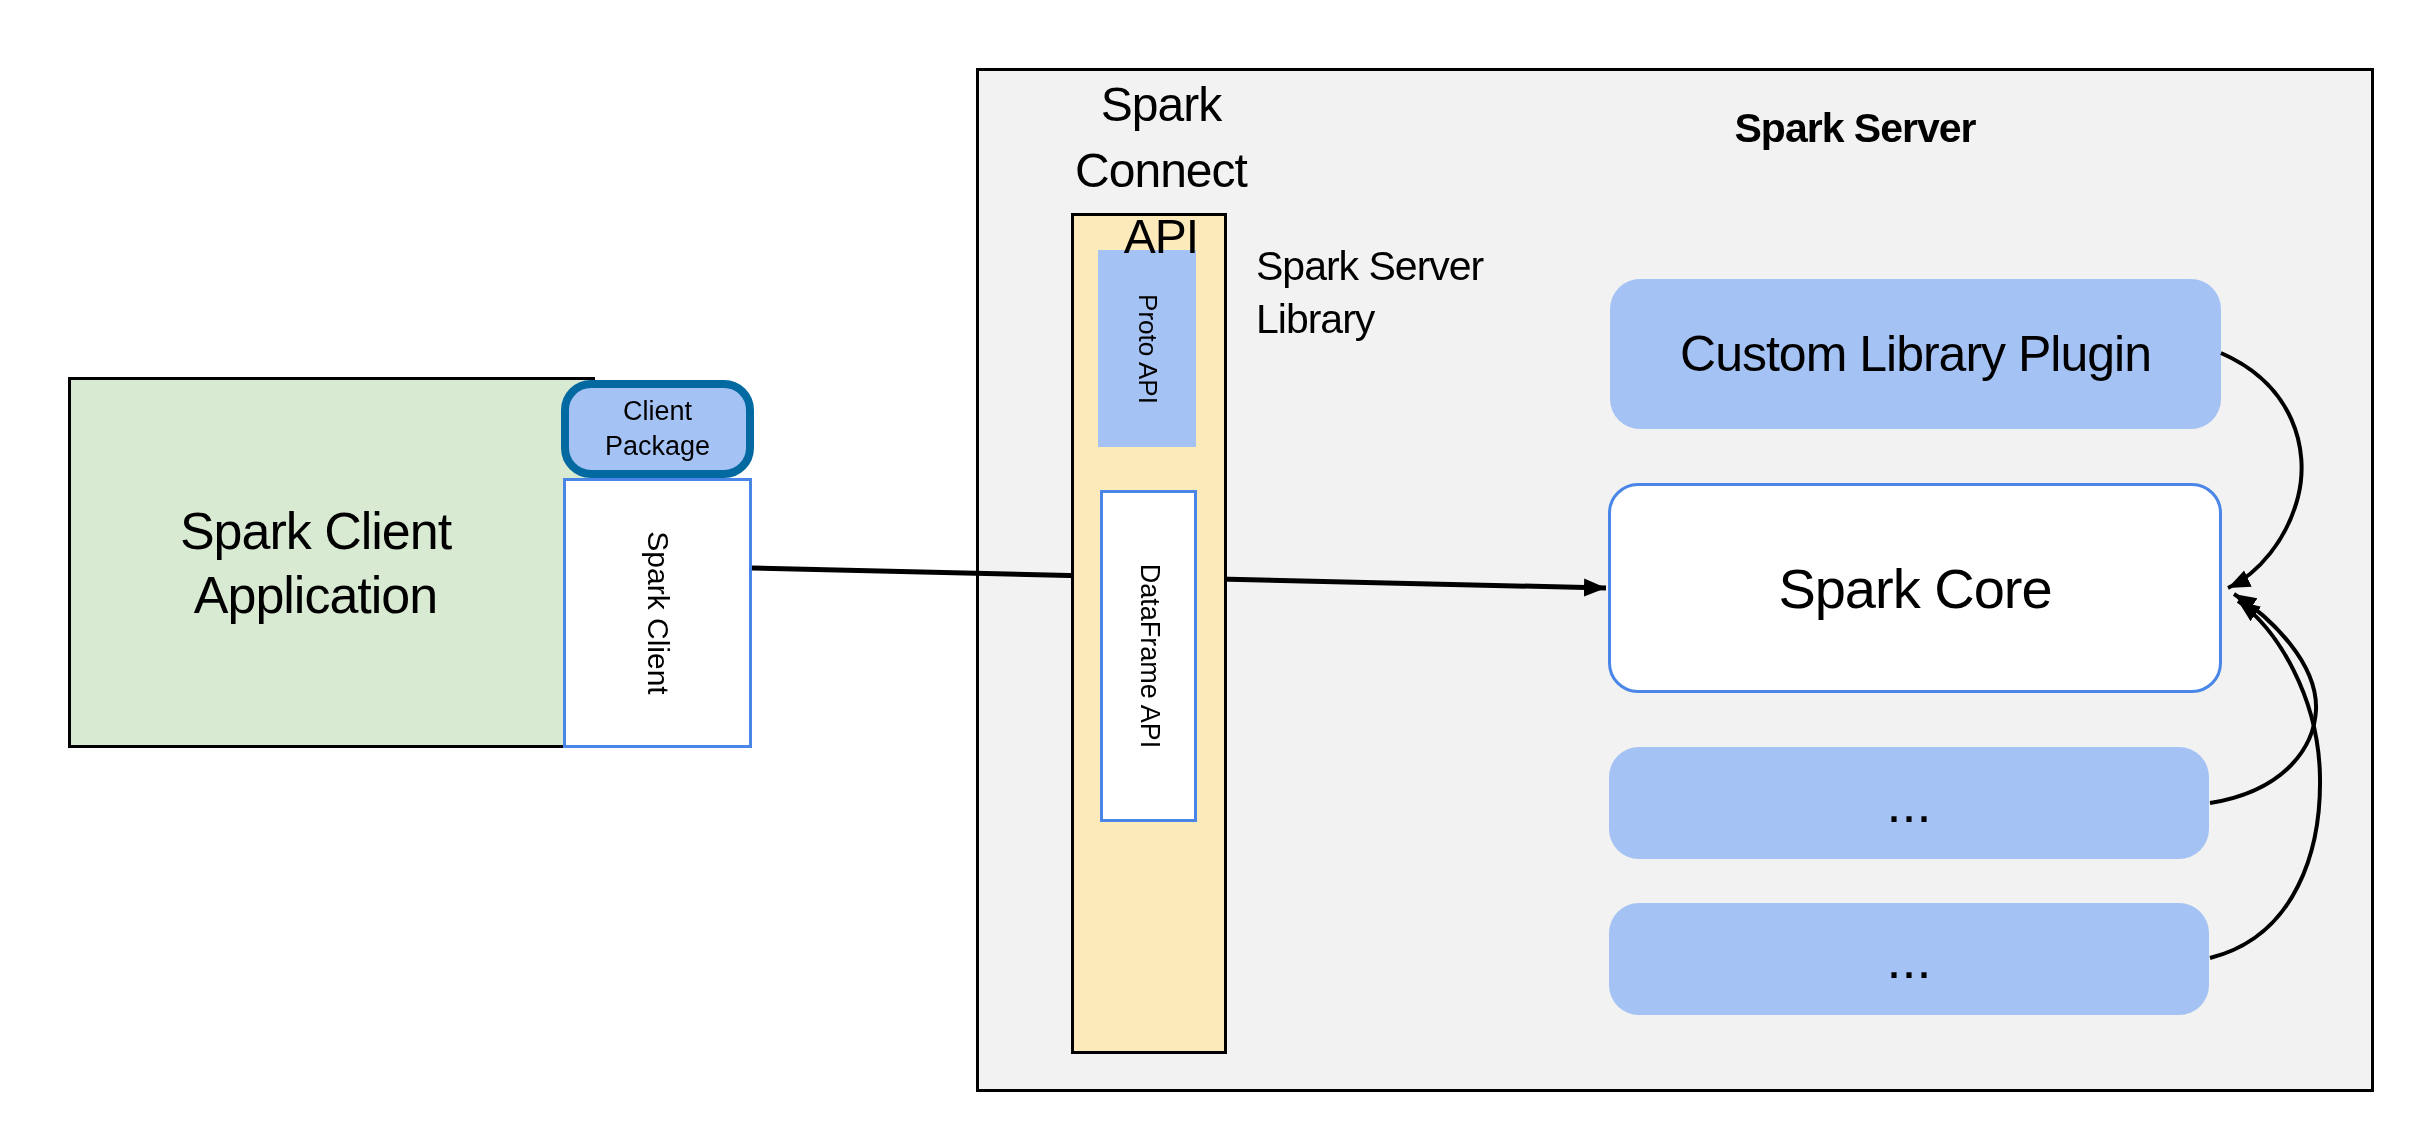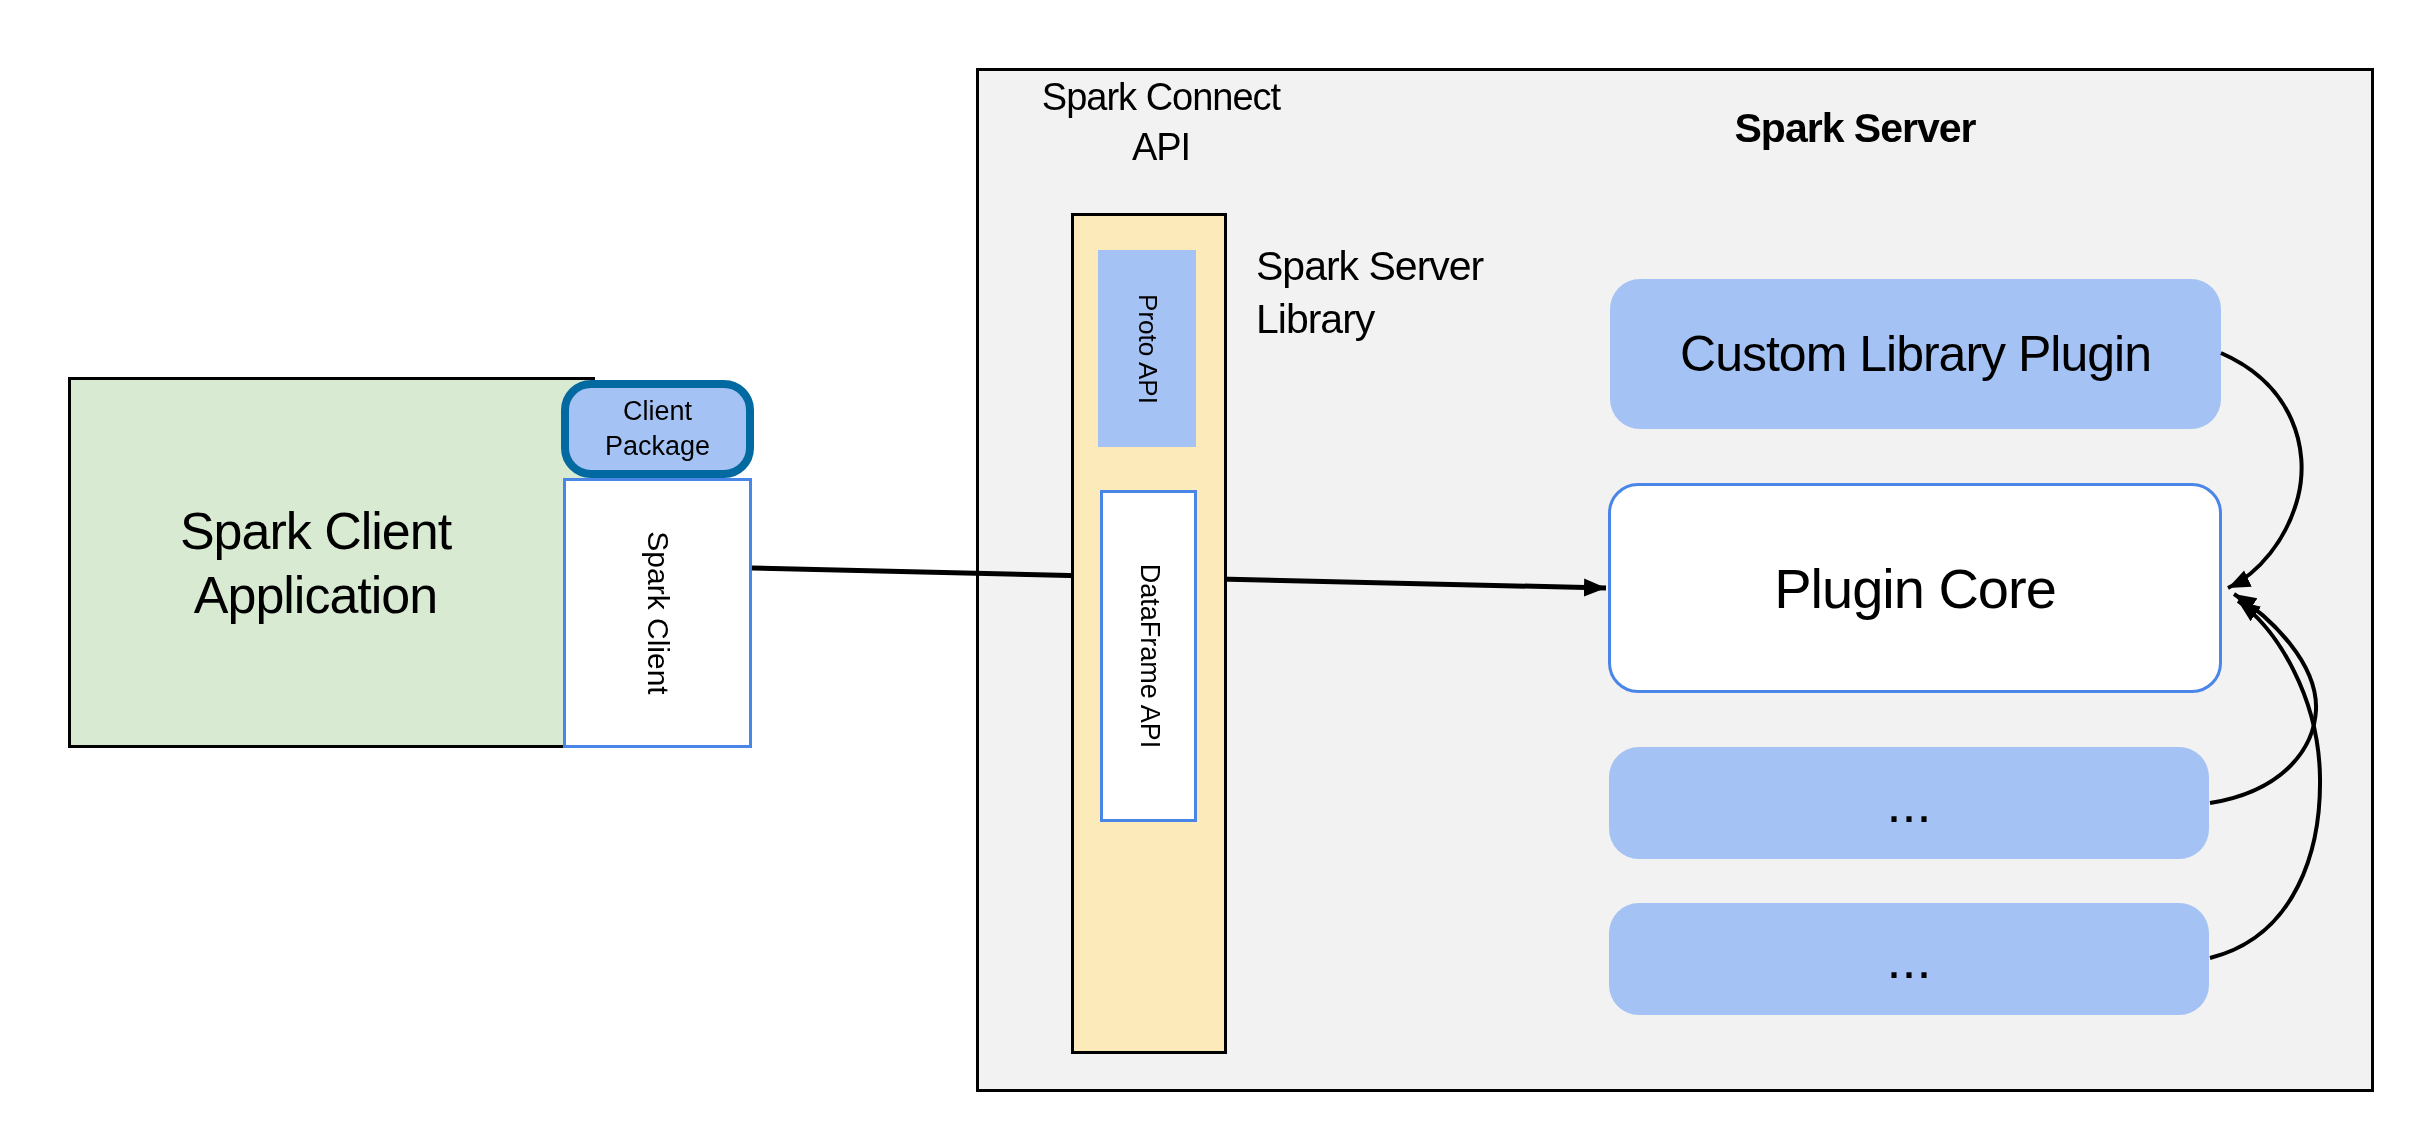--- a/index.html
+++ b/index.html
@@ -22,21 +22,21 @@
     font-size:52px;line-height:64px;letter-spacing:-1px;z-index:3;}
   .pkg-box{left:561px;top:380px;width:193px;height:98px;
     background:#a4c2f4;border:8px solid #0369a1;z-index:2;
     font-size:27px;line-height:35px;}
   .spark-client-box{left:563px;top:478px;width:189px;height:270px;
     background:#fff;border:3px solid #4a86e8;z-index:2;font-size:30px;}
   
   .gray-box{left:976px;top:68px;width:1398px;height:1024px;
     background:#f2f2f2;border:3px solid #000;z-index:1;}
   .connect-title{left:1011px;top:72px;width:300px;
-    font-size:38px;line-height:50px;letter-spacing:-1px;text-align:center;z-index:12;}
+    font-size:48px;line-height:66px;letter-spacing:-1px;text-align:center;z-index:12;}
   .server-title{left:1705px;top:103px;width:300px;
     font-size:41px;line-height:50px;letter-spacing:-1px;
     font-weight:bold;text-align:center;z-index:12;}
   
   .yellow-bar{left:1071px;top:213px;width:156px;height:841px;
     background:#fdeaba;border:3px solid #000;z-index:10;}
   .proto-box{left:1098px;top:250px;width:98px;height:197px;
     background:#a4c2f4;z-index:11;font-size:26px;}
   .dataframe-box{left:1100px;top:490px;width:97px;height:332px;
     background:#fff;border:3px solid #4a86e8;z-index:11;font-size:27px;}
@@ -79,21 +79,21 @@
   <div class="abs connect-title pre">Spark Connect
 API</div>
   <div class="abs server-title">Spark Server</div>
   <div class="abs ssl-label pre">Spark Server
 Library</div>
 
   <div class="abs clp-box flexc">
     <span>Custom Library Plugin</span>
   </div>
   <div class="abs core-box flexc">
-    <span>Plugin Core</span>
+    <span>Spark Core</span>
   </div>
   <div class="abs dots-box-1 flexc">
     <span>...</span>
   </div>
   <div class="abs dots-box-2 flexc">
     <span>...</span>
   </div>
 
   <svg class="arrow-layer" viewBox="0 0 2435 1135" xmlns="http://www.w3.org/2000/svg">
     <defs>

